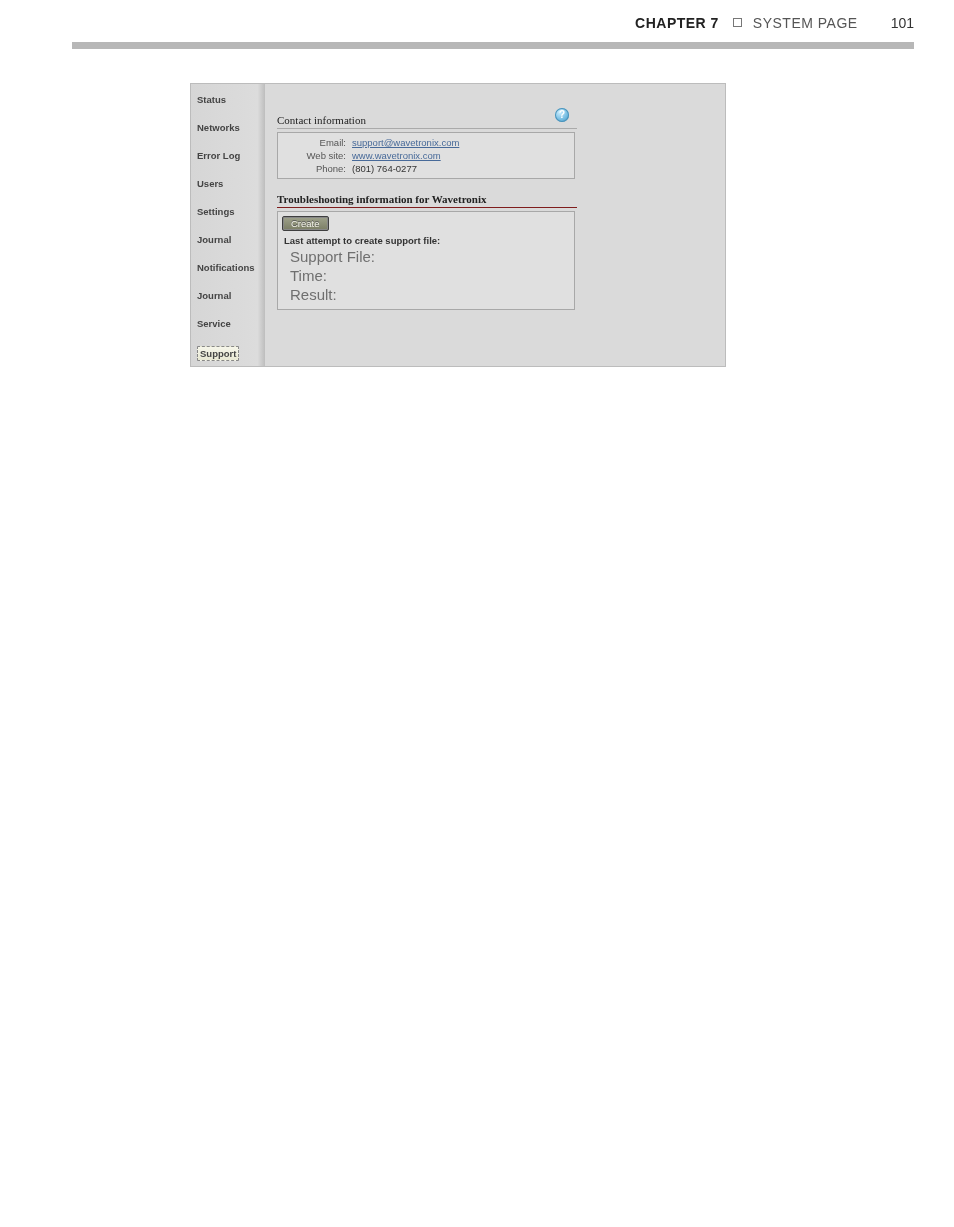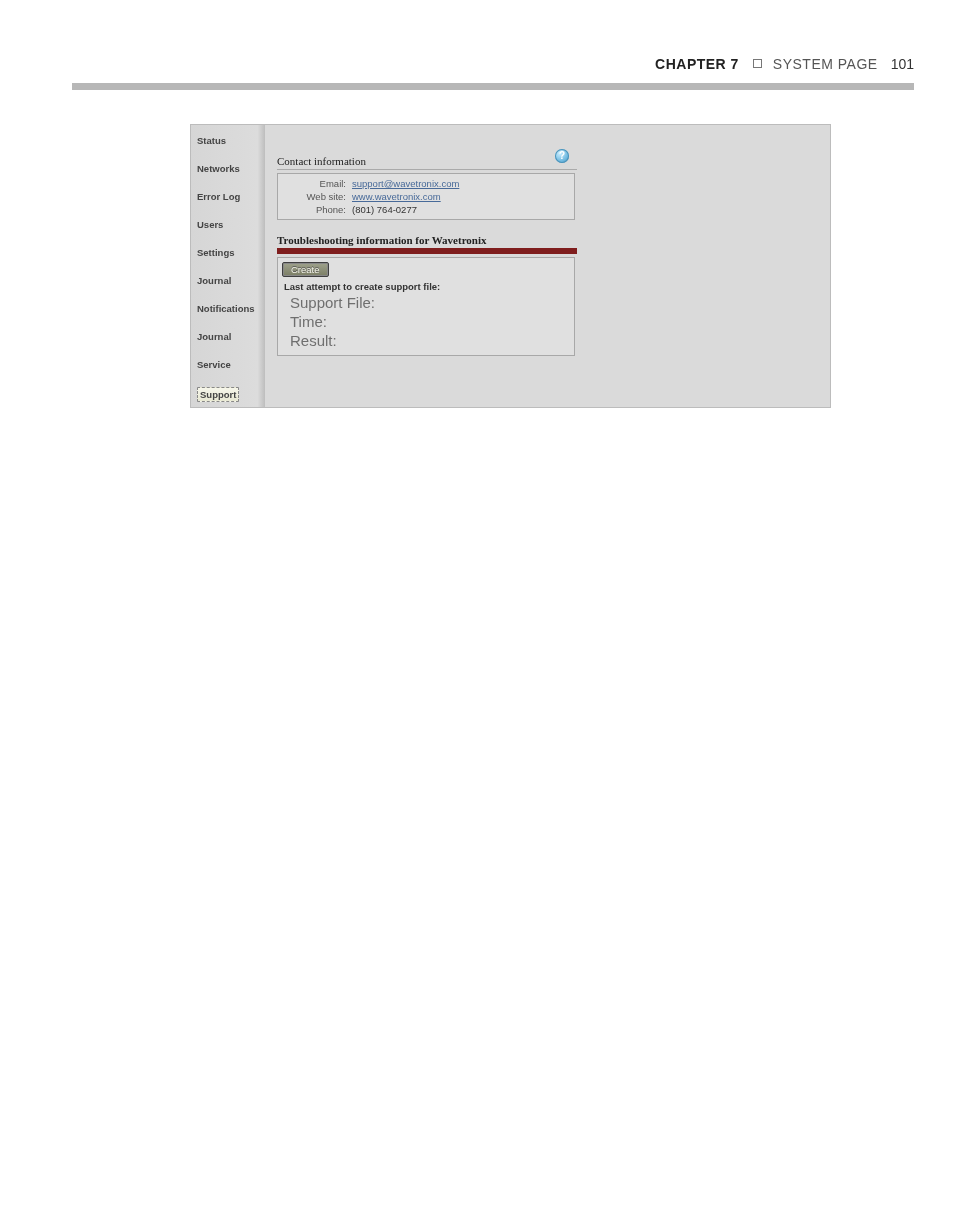--- a/index.html
+++ b/index.html
@@ -6,22 +6,21 @@
     body {
       font-family: Arial, Helvetica, sans-serif;
       width: 954px;
       background: #fff;
     }
     .page-header {
       display: flex;
       justify-content: flex-end;
       align-items: baseline;
       padding: 14px 40px 10px 0;
-      gap: 13px;
-      margin-top: 41px;
+      gap: 33px;
     }
     .hdr-chapter {
       font-weight: 700;
       font-size: 14px;
       letter-spacing: 0.5px;
       color: #222;
       font-family: "Arial Narrow", Arial, sans-serif;
     }
     .hdr-marker {
       display: inline-block;
@@ -52,21 +51,21 @@
       margin: 0 40px 0 72px;
     }
     .figure-wrap {
       margin: 34px 40px 0 190px;
       width: 676px;
     }
     
     .shot {
       background: #d6d6d6;
       display: flex;
-      width: 641px;
+      width: 536px;
       height: 284px;
       font-size: 10px;
       color: #333;
       border: 1px solid #bcbcbc;
     }
     
     .sidebar {
       width: 74px;
       background: linear-gradient(to right, #d6d6d6, #dcdcdc 90%, #bdbdbd);
       padding: 10px 3px 0 6px;
@@ -128,21 +127,21 @@
     .info-row { display: flex; font-size: 9.5px; padding: 1px 0; }
     .info-label { width: 60px; text-align: right; color: #555; padding-right: 6px; }
     .info-link { color: #486a99; text-decoration: underline; }
     .info-val { color: #333; }
     .section-head-2 {
       font-family: Georgia, "Times New Roman", serif;
       font-weight: 700;
       font-size: 11px;
       color: #222;
       margin: 14px 0 3px 0;
-      border-bottom: 6px solid #7f1d1d;
+      border-bottom: 1px solid #7f1d1d;
       padding-bottom: 2px;
       width: 300px;
     }
     .trouble-box {
       border: 1px solid #a8a8a8;
       background: #e0e0e0;
       width: 298px;
       padding: 4px 4px 4px 4px;
     }
     .create-btn {

